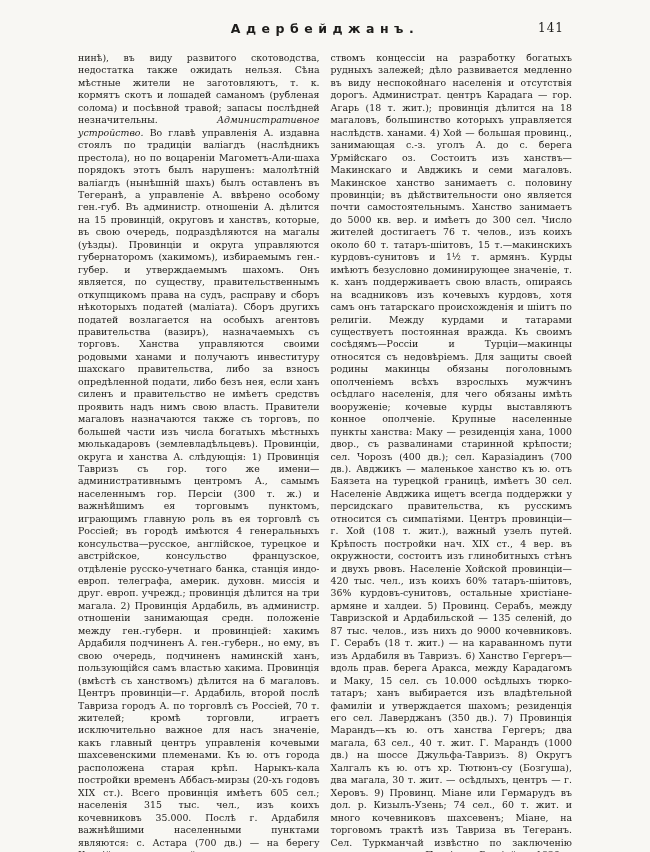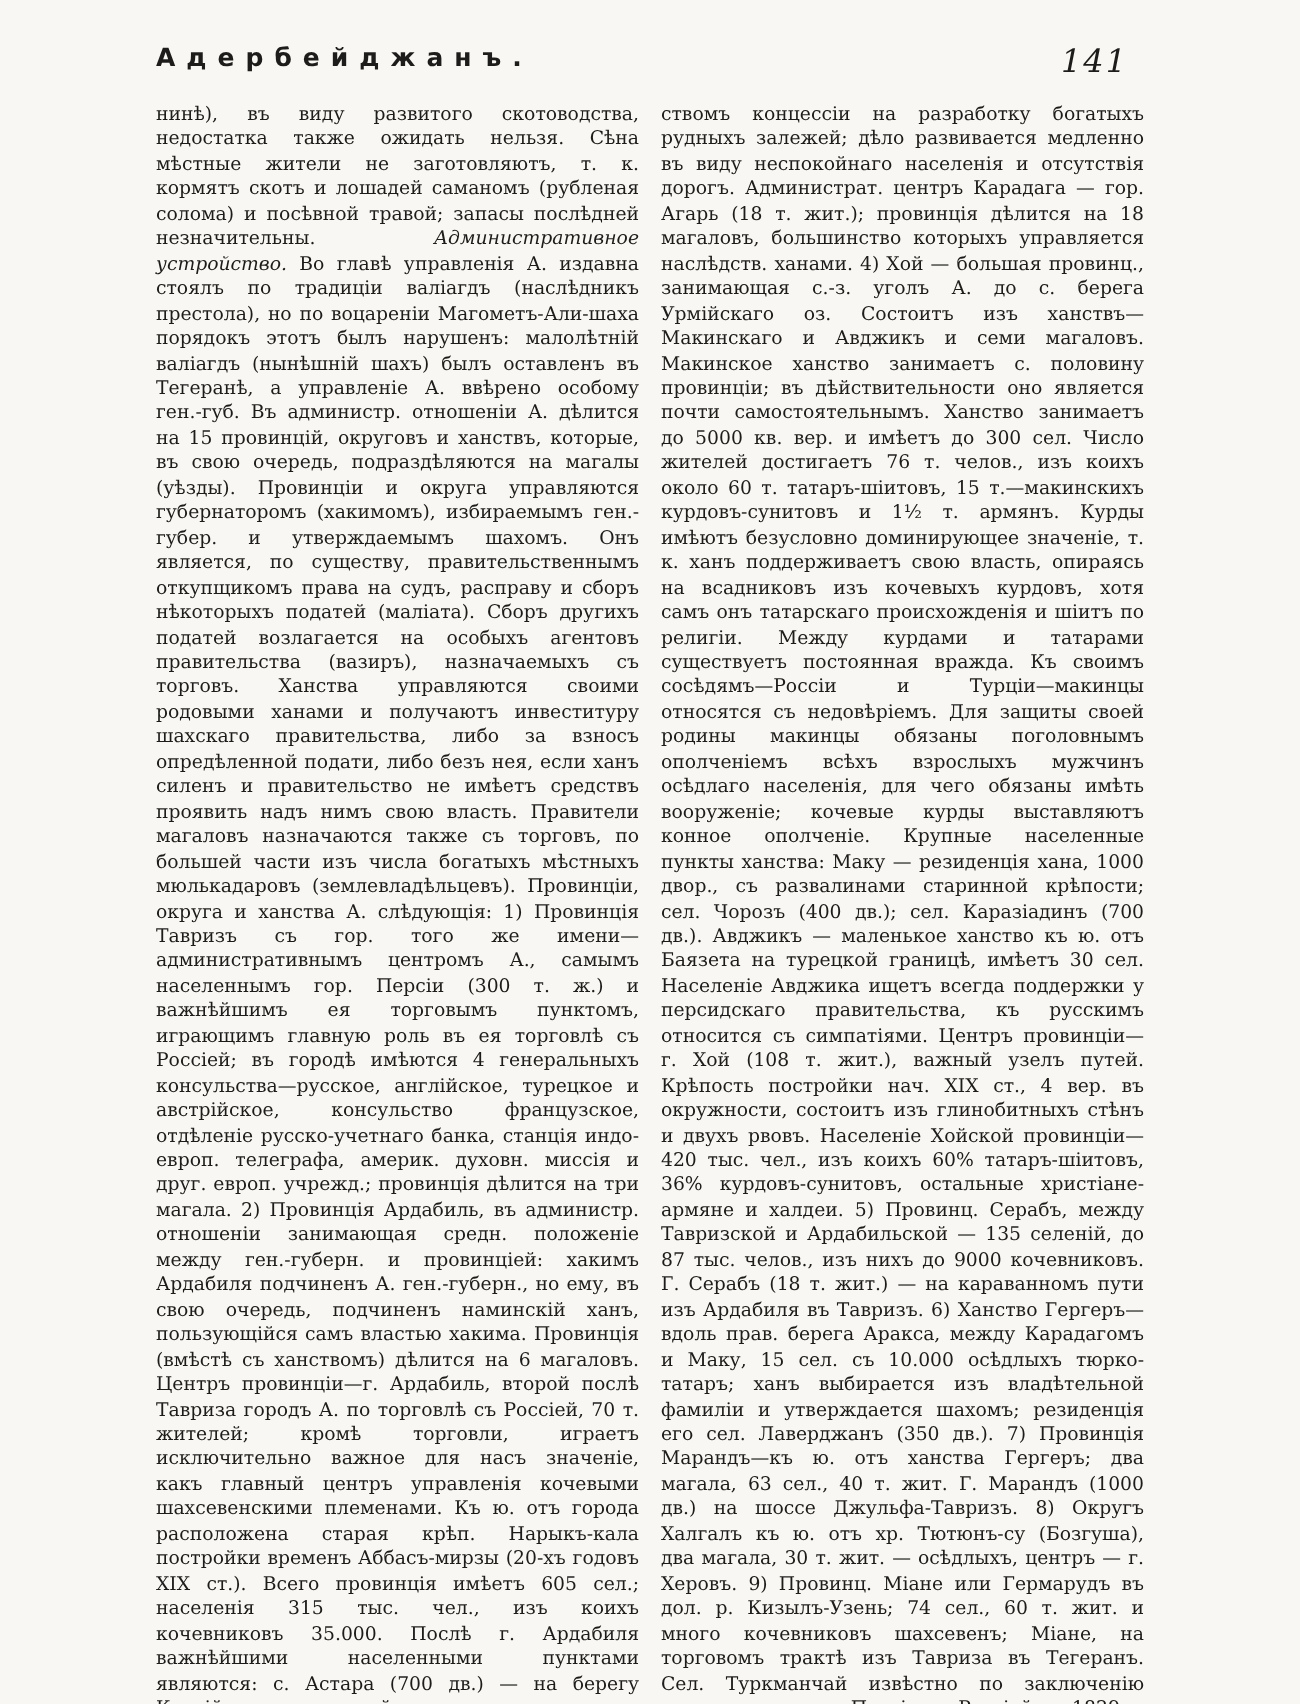--- a/index.html
+++ b/index.html
@@ -19,35 +19,34 @@
   }
   .running-head {
     position: absolute;
     top: 21px;
     left: 78px;
     width: 494px;
     height: 18px;
   }
   .running-head .title {
     display: block;
-    text-align: left;
+    text-align: center;
     font-family: "DejaVu Sans", sans-serif;
     font-weight: bold;
     font-size: 12.5px;
     letter-spacing: 5.5px;
     white-space: nowrap;
   }
   .page-number {
     position: absolute;
     top: 21px;
     right: 86px;
     font-family: "DejaVu Serif", serif;
-    font-size: 16px;
+    font-size: 12px;
     letter-spacing: 1px;
-    font-style: italic;
   }
   .text-block {
     position: absolute;
     top: 52px;
     left: 78px;
     width: 494px;
     display: flex;
     gap: 11px;
   }
   .column {

